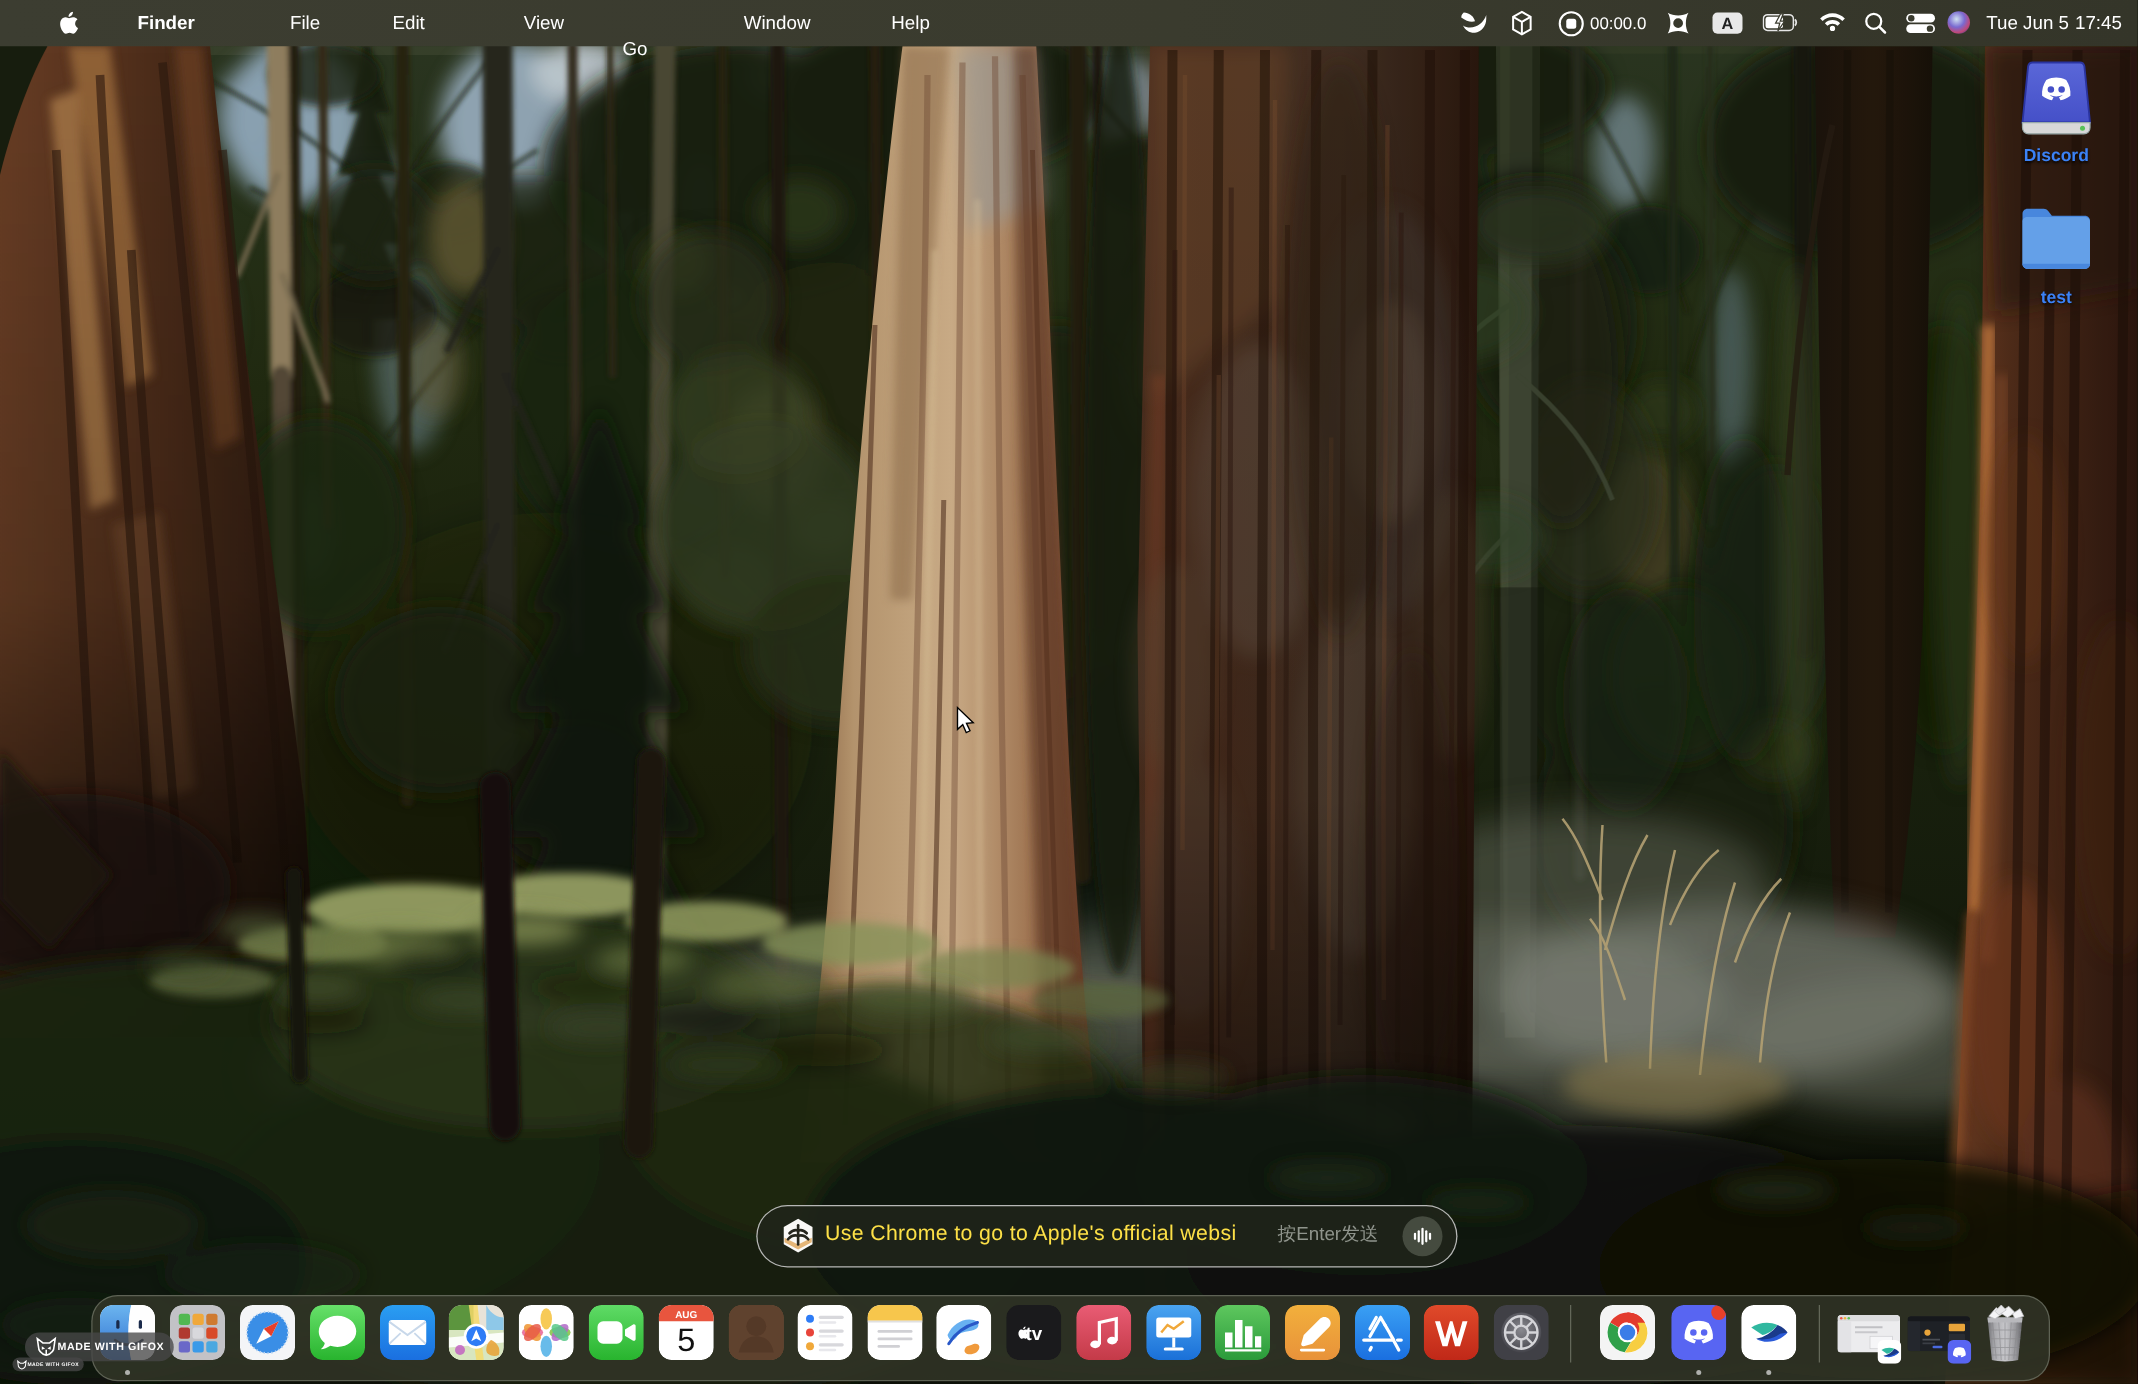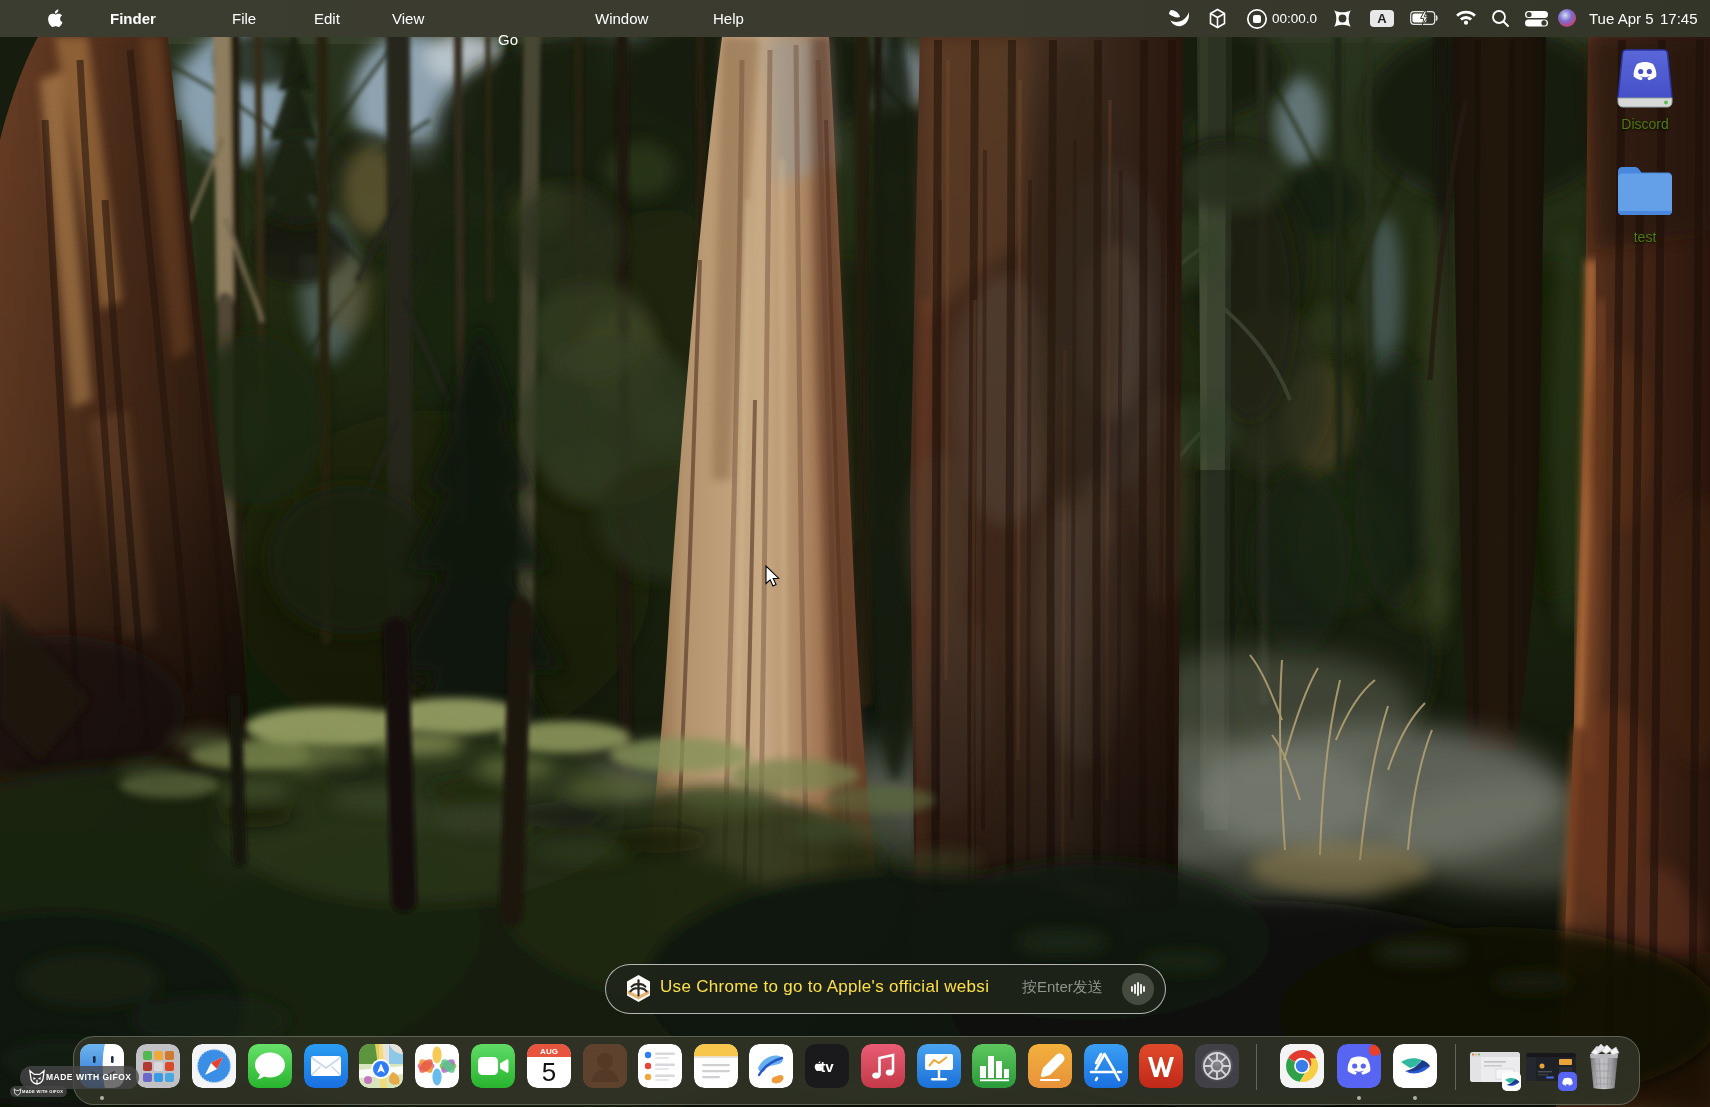--- a/index.html
+++ b/index.html
@@ -3,21 +3,21 @@
 <meta charset="utf-8">
 <style>
   html,body{margin:0;padding:0;width:1710px;height:1107px;overflow:hidden;background:#10150c;
     font-family:"Liberation Sans",sans-serif;}
   #stage{position:relative;width:1710px;height:1107px;overflow:hidden;}
   #wall{position:absolute;top:0;left:0;}
   
   #menubar{position:absolute;top:0;left:0;width:1710px;height:37px;background:linear-gradient(90deg,#3c3d31 0%,#3a3b2e 55%,#343529 100%);color:#fff;}
   .m{position:absolute;top:0;height:37px;line-height:37px;font-size:15px;color:#ffffff;}
   
-  .dicon-label{position:absolute;color:#4d7c0f;font-size:13px;font-weight:normal;text-align:center;
+  .dicon-label{position:absolute;color:#3b82f6;font-size:13px;font-weight:bold;text-align:center;
      text-shadow:0 1px 2px rgba(0,0,0,.8);}
   
   #prompt{position:absolute;left:605px;top:964px;width:559px;height:48px;border-radius:25px;
       background:rgba(32,36,26,.88);border:1.5px solid rgba(210,210,210,.85);}
   #prompt .ptext{position:absolute;left:54px;top:12px;font-size:17px;color:#fde047;letter-spacing:.3px;}
   #prompt .penter{position:absolute;left:416px;top:13px;font-size:15px;color:#8f948c;}
   #prompt .pmic{position:absolute;left:516px;top:8px;width:32px;height:32px;border-radius:16px;
       background:rgba(120,126,112,.45);}
   
   #dock{position:absolute;left:73px;top:1036px;width:1565px;height:67px;border-radius:21px;
@@ -496,21 +496,21 @@
   </g>
 </svg>
 
 <div id="menubar">
   <svg style="position:absolute;left:46px;top:9px" width="18" height="20" viewBox="0 0 16 18">
     <path fill="#fff" d="M11.0,4.3c-1.2,0-2.2,.7-2.8,.7-.6,0-1.5-.68-2.5-.66C4.4,4.36,3.2,5.1,2.5,6.3,1.1,8.7,2.1,12.3,3.5,14.2c.67,1,1.46,2.05,2.5,2,1-.04,1.38-.65,2.58-.65s1.55,.65,2.6,.63,1.76-.95,2.42-1.9c.76-1.1,1.07-2.15,1.09-2.2-.02-.01-2.1-.8-2.1-3.2,0-2,1.63-2.95,1.7-3-.93-1.36-2.37-1.5-2.87-1.54ZM10.2,2.9c.55-.66,.92-1.58,.82-2.5-.79,.03-1.75,.53-2.32,1.19-.51,.58-.96,1.52-.84,2.42,.88,.07,1.79-.45,2.34-1.11Z"></path>
   </svg>
   <div class="m" style="left:110px;font-weight:bold;">Finder</div>
   <div class="m" style="left:232px;">File</div>
   <div class="m" style="left:314px;">Edit</div>
-  <div class="m" style="left:392px;">View</div>
+  <div class="m" style="left:419px;">View</div>
   <div class="m" style="left:498px;margin-top:21px;">Go</div>
   <div class="m" style="left:578px;margin-left:17px;">Window</div>
   <div class="m" style="left:713px;">Help</div>
 
   <svg style="position:absolute;left:1167px;top:8px" width="24" height="21" viewBox="0 0 24 21">
     <path fill="#fff" d="M2,6 C6,9 10,10 13,9 C12,5 8,2 4,2 C3,3 2,4 2,6 Z"></path>
     <path fill="#fff" d="M22,4 C20,10 15,14 9,14 C7,14 5,13.4 3.4,12.3 C5,16 9,18.6 13,18.2 C18,17.7 22,13 22,7 Z"></path>
   </svg>
   <svg style="position:absolute;left:1208px;top:8px" width="19" height="21" viewBox="0 0 19 21">
     <g fill="none" stroke="#fff" stroke-width="1.6">
@@ -555,21 +555,21 @@
     <defs>
       <radialGradient id="orb" cx=".4" cy=".35" r=".8">
         <stop offset="0" stop-color="#cfe0f0"></stop>
         <stop offset=".45" stop-color="#7a6ad0"></stop>
         <stop offset=".75" stop-color="#c04878"></stop>
         <stop offset="1" stop-color="#2a3a90"></stop>
       </radialGradient>
     </defs>
     <circle cx="10" cy="10" r="9" fill="url(#orb)"></circle>
   </svg>
-  <div class="m" style="left:1589px;">Tue Apr 5</div>
+  <div class="m" style="left:1589px;">Tue Jun 5</div>
   <div class="m" style="left:1660px;">17:45</div>
 </div>
 
 <svg style="position:absolute;left:1613px;top:47px" width="65" height="64" viewBox="0 0 65 64">
   <defs>
     <linearGradient id="dmg" x1="0" y1="0" x2="0" y2="1">
       <stop offset="0" stop-color="#5a67d8"></stop>
       <stop offset="1" stop-color="#4550c8"></stop>
     </linearGradient>
   </defs>

